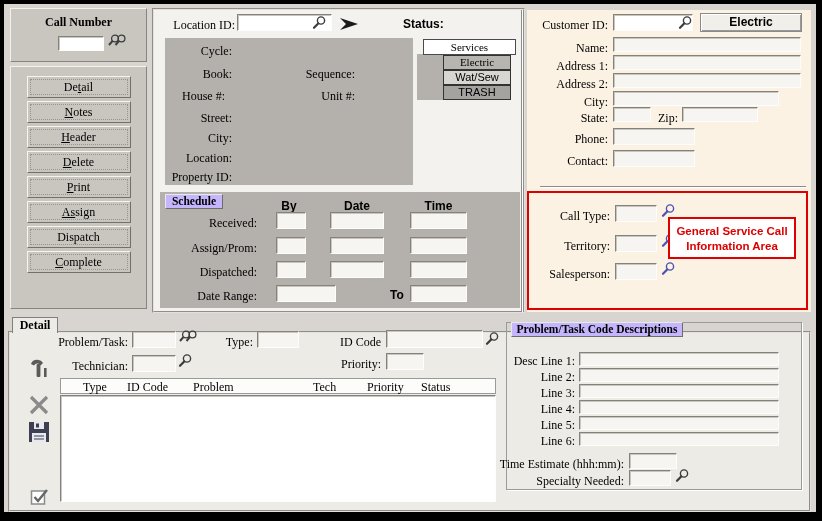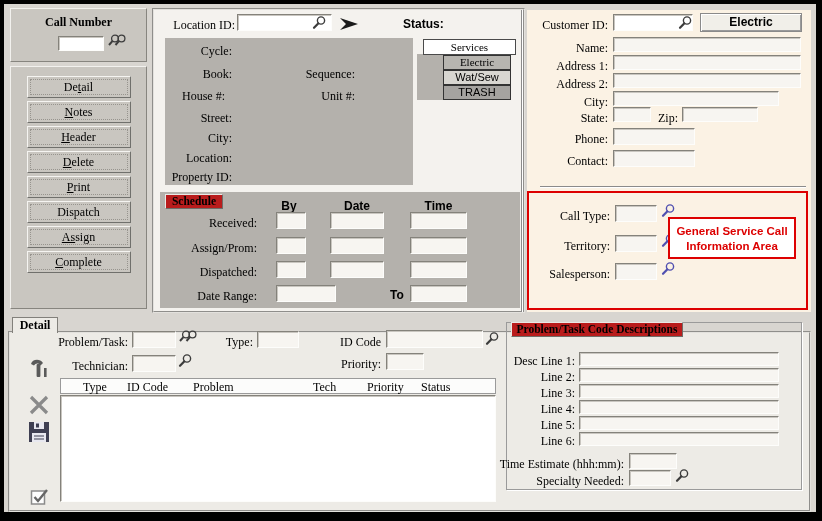--- a/index.html
+++ b/index.html
@@ -30,21 +30,21 @@
   .groupbox { position:absolute; background:#f4f2ee; border:2px groove #e3e1dd; }
 
   .svc-hdr { position:absolute; background:#fff; border:1px solid #4a4a4a;
              font:11px "Liberation Serif", serif; text-align:center; line-height:14px; }
   .svc-row { position:absolute; left:439px; width:68px; height:15px; border:1px solid #333;
              text-align:center; font:11px "Liberation Sans", sans-serif; line-height:13px; cursor:pointer; }
   .svc-row.r0 { top:51px; background:#b7b5b0; font-family:"Liberation Serif", serif; }
   .svc-row.r1 { top:66px; background:#d8d6d1; }
   .svc-row.r2 { top:81px; background:#a5a3a0; }
 
-  .boxtitle { position:absolute; background:#b91c1c; border:1px solid;
+  .boxtitle { position:absolute; background:#c4b5fd; border:1px solid;
               border-color:#e9e8e5 #6f6d68 #6f6d68 #e9e8e5;
               font:bold 11.5px "Liberation Serif", serif; text-align:center; line-height:13px; }
 
   .ebtn { position:absolute; background:#f1efe9; border:1px solid #8a8a8a;
           box-shadow: inset 1px 1px 0 #ffffff, inset -1px -1px 0 #9a9a9a;
           font:bold 12px "Liberation Sans", sans-serif; text-align:center; line-height:17px; cursor:pointer; }
 
   .vdiv { position:absolute; width:2px; border-left:1px solid #8b8b8b; border-right:1px solid #fff; }
   .hdiv { position:absolute; height:2px; border-top:1px solid #8b8b8b; border-bottom:1px solid #fff; }
 
@@ -87,22 +87,22 @@
           </g>
         </svg>
   </span>
 
   <div class="panel3d" style="left:6px; top:62px; width:137px; height:243px; padding-top:9px;">
     <button class="navbtn"><span>De</span><span class="key">t</span><span>ail</span></button>
     <button class="navbtn"><span></span><span class="key">N</span><span>otes</span></button>
     <button class="navbtn"><span></span><span class="key">H</span><span>eader</span></button>
     <button class="navbtn"><span></span><span class="key">D</span><span>elete</span></button>
     <button class="navbtn"><span></span><span class="key">P</span><span>rint</span></button>
+    <button class="navbtn"><span></span><span class="key">As</span><span>sign</span></button>
     <button class="navbtn"><span>Dispatch</span><span class="key"></span><span></span></button>
-    <button class="navbtn"><span></span><span class="key">As</span><span>sign</span></button>
     <button class="navbtn"><span></span><span class="key">C</span><span>omplete</span></button>
   </div>
 
   <div class="groupbox" style="left:148px; top:4px; width:373px; height:305px;"></div>
 
   <span class="lbl" style="left:153px; top:14px; width:78px;">Location ID:</span>
   <input class="inp" style="left: 233px; top: 10px; width: 95px; height: 17px; background: rgb(255, 255, 255);" value="">
   <span class="icon" style="left:308px; top:11px;">
     <svg width="15" height="15" viewBox="0 0 15 15">
           <circle cx="9" cy="5.5" r="3.6" fill="none" stroke="currentColor" stroke-width="1.4"></circle>

